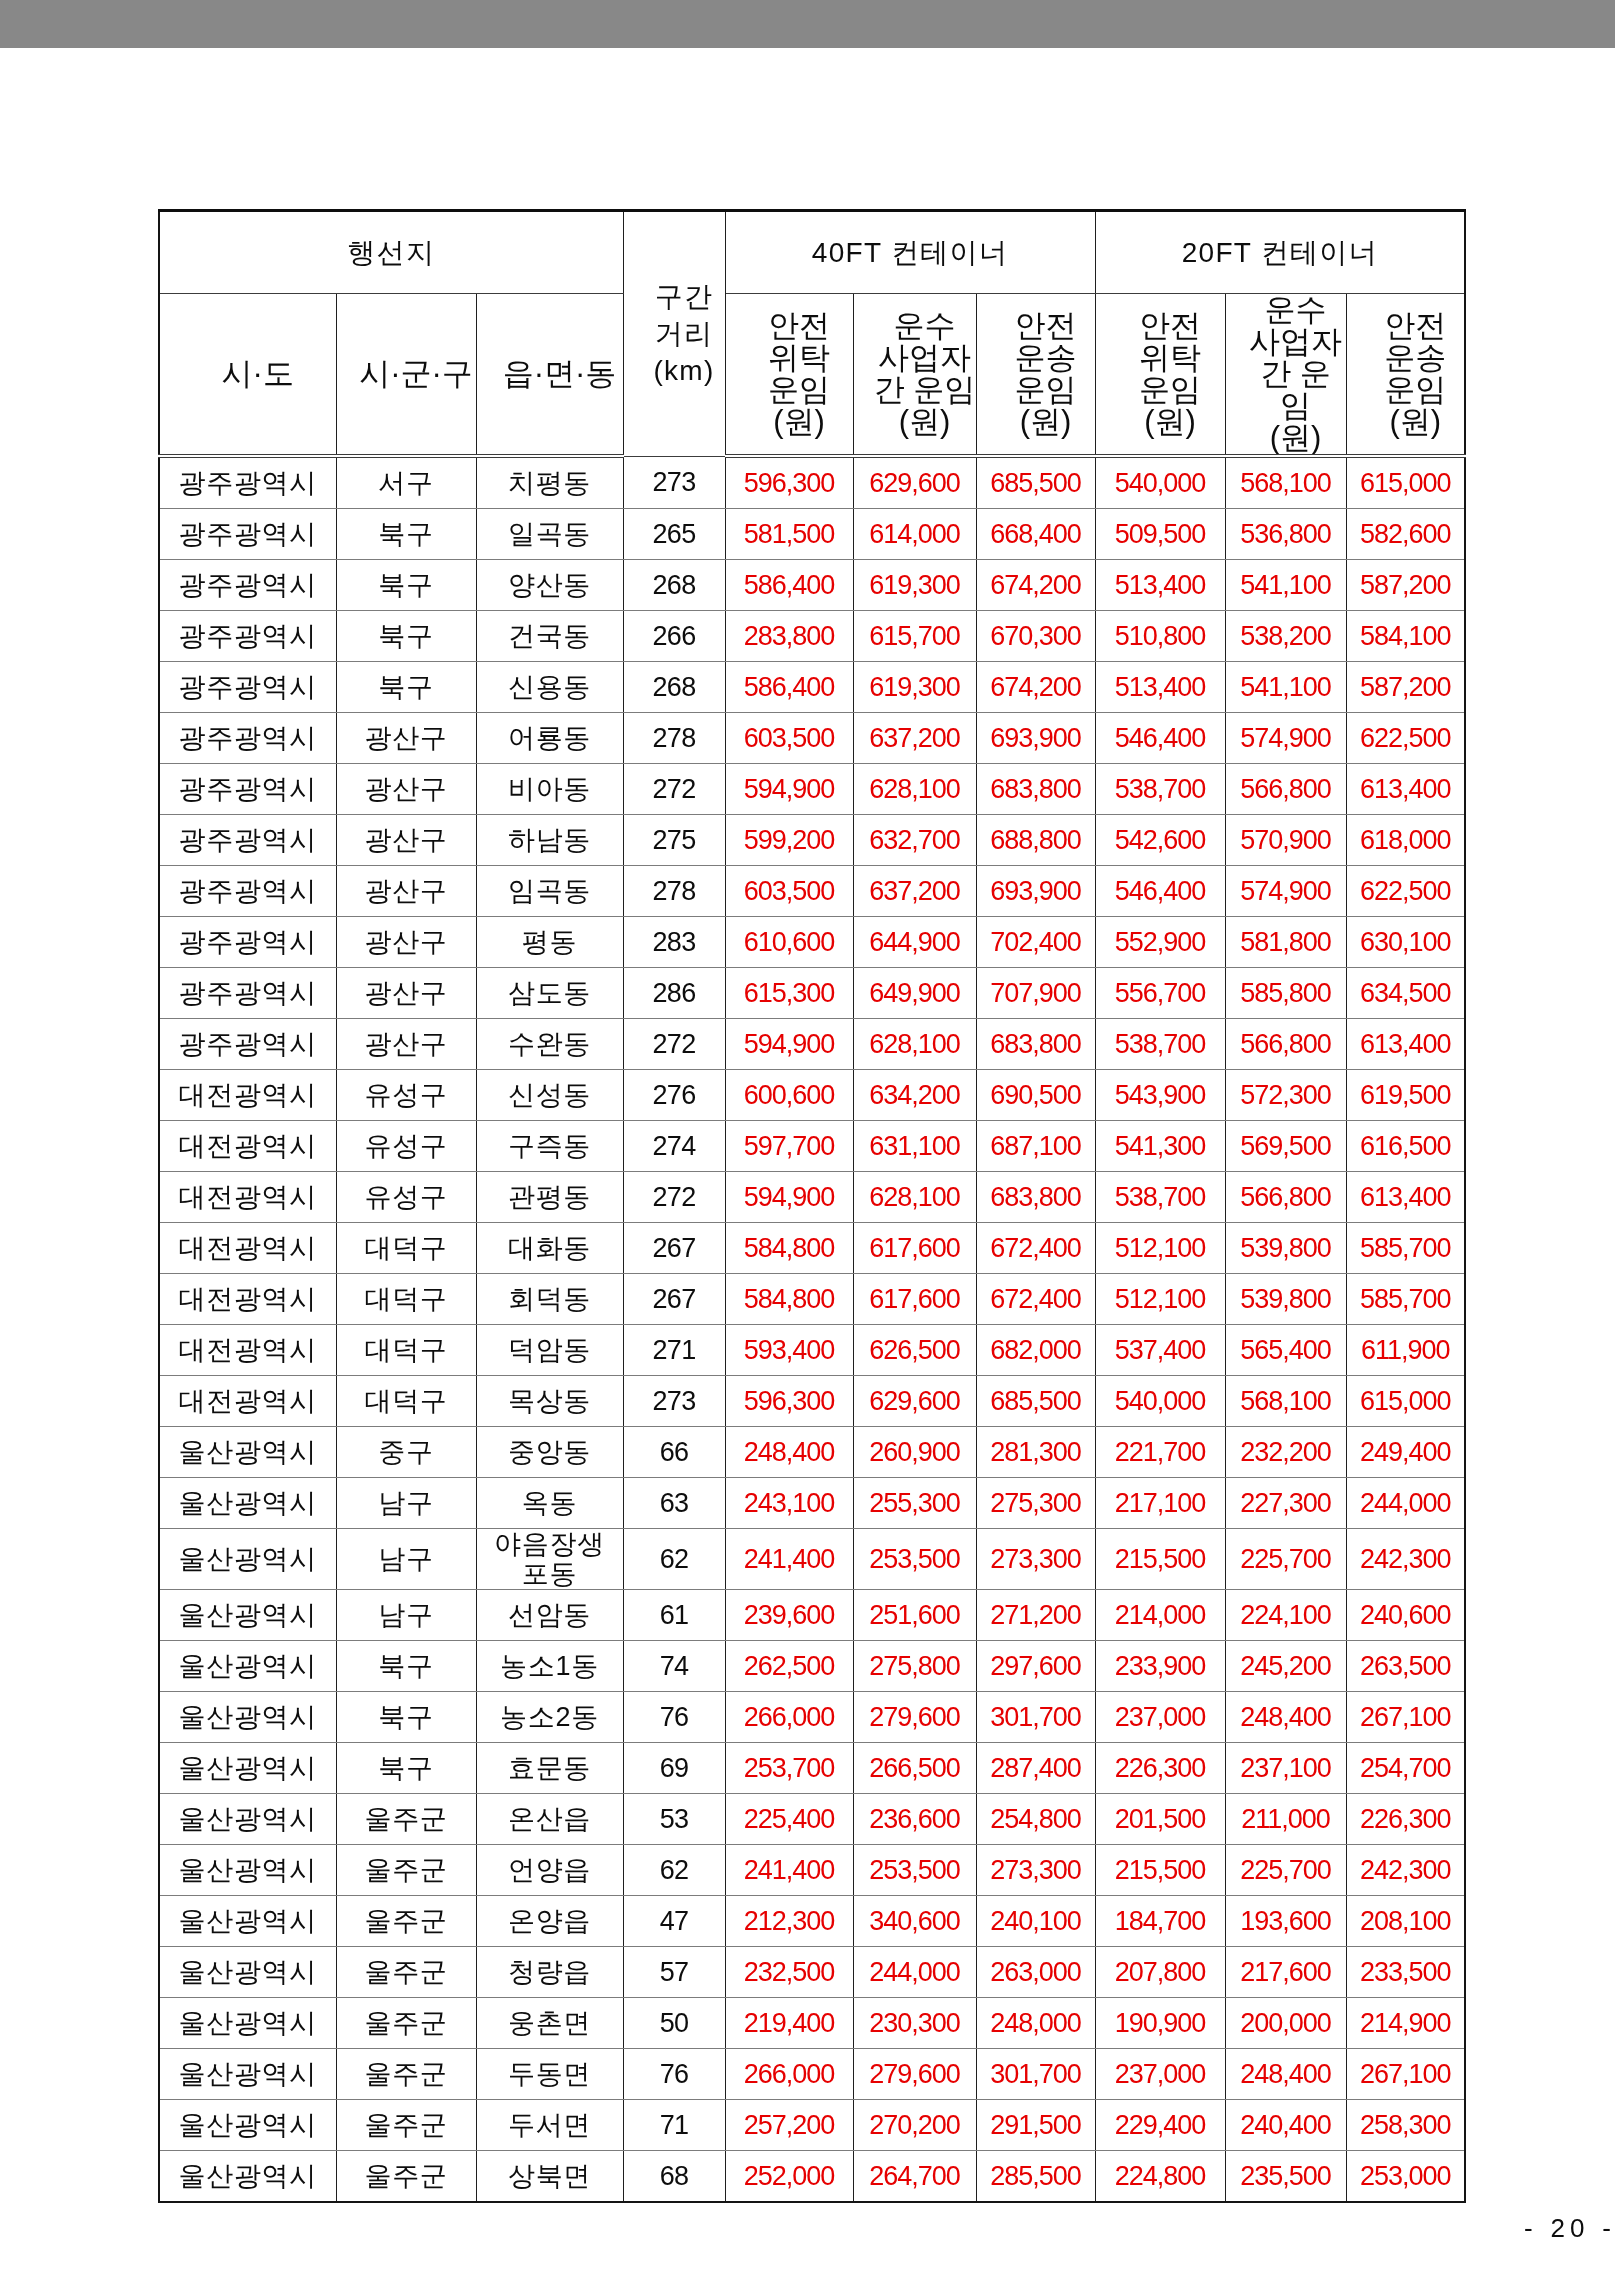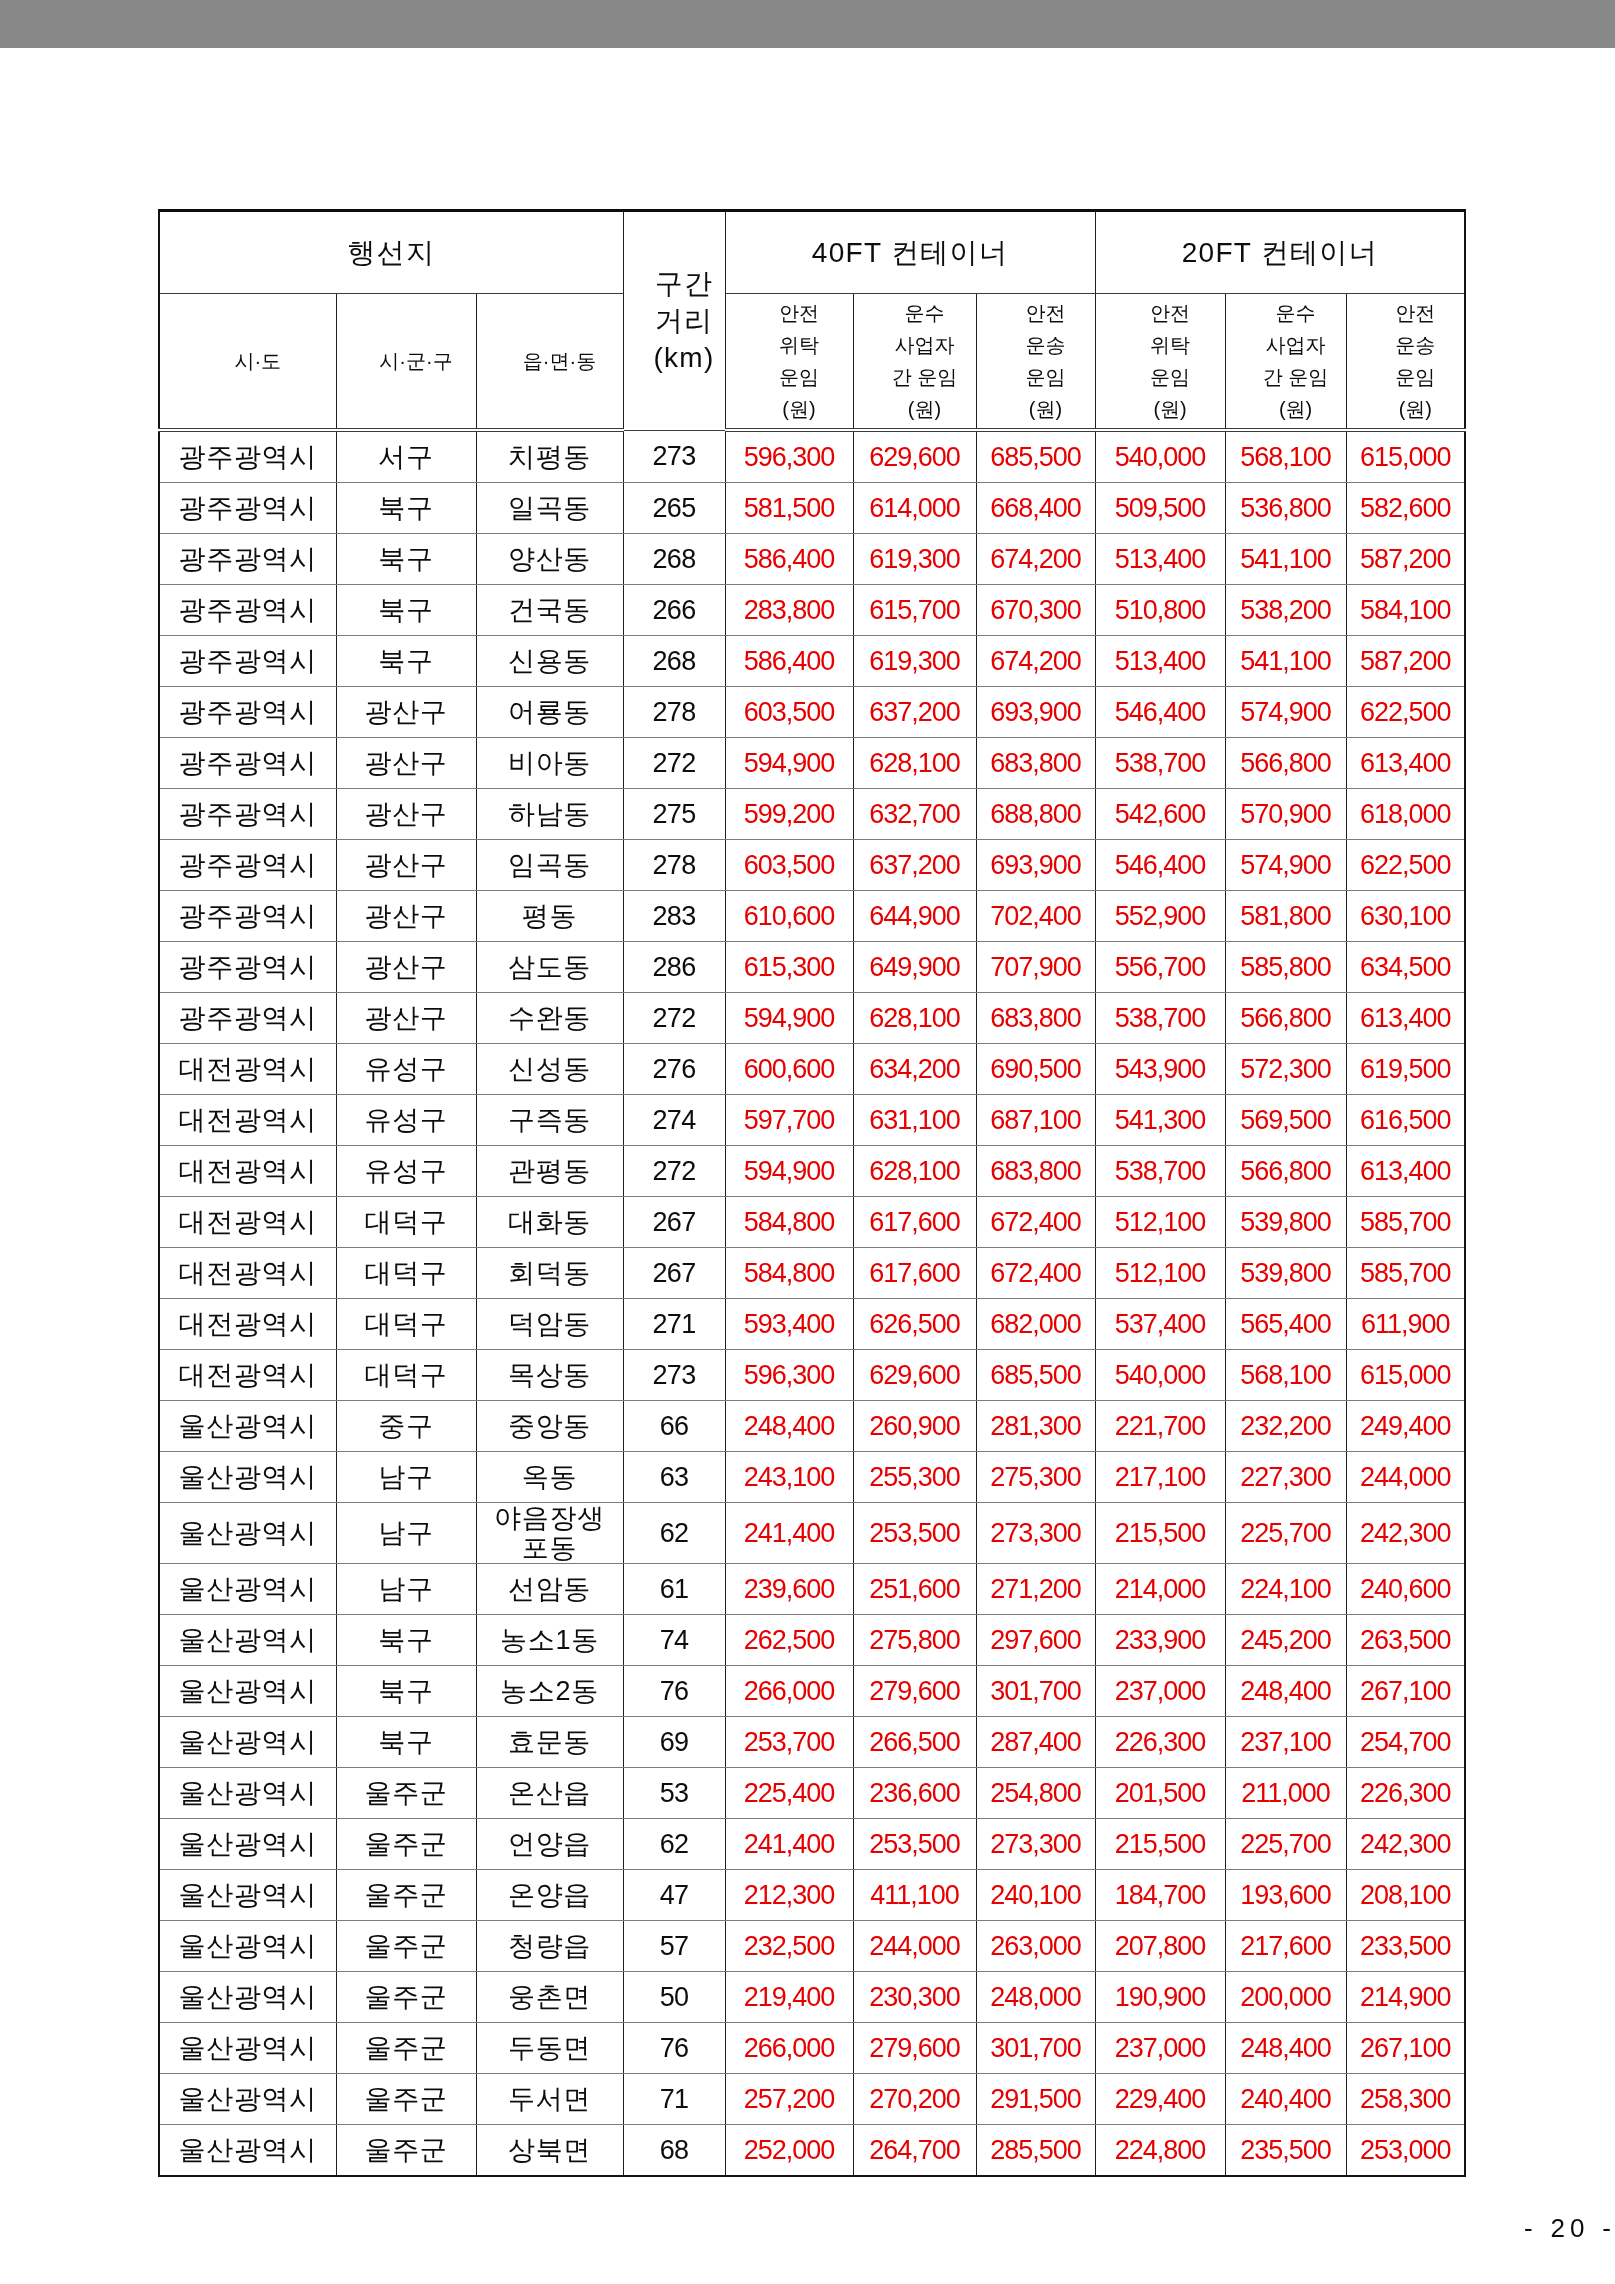--- a/index.html
+++ b/index.html
@@ -49,21 +49,21 @@
     color: #0d0d0d;
   }
   tr.h1 th {
     height: 81px;
     font-size: 28px;
     border-bottom: 1.3px solid #3c3c3c;
     letter-spacing: 1.3px;
   }
   tr.h2 th {
     height: 134px;
-    font-size: 20px;
+    font-size: 31px;
     line-height: 32px;
     text-align: center;
   }
   th.hdr-bottom, tr.h2 th {
     border-bottom: 4.6px double #3a3a3a;
     padding-left: 20px;
   }
   th.dist-h {
     font-size: 27px;
     line-height: 37px;
@@ -486,21 +486,21 @@
           <td class="fare">215,500</td>
           <td class="fare">225,700</td>
           <td class="fare">242,300</td>
         </tr>
         <tr>
           <td class="txt">울산광역시</td>
           <td class="txt">울주군</td>
           <td class="txt emd">온양읍</td>
           <td class="dist">47</td>
           <td class="fare">212,300</td>
-          <td class="fare">411,100</td>
+          <td class="fare">340,600</td>
           <td class="fare">240,100</td>
           <td class="fare">184,700</td>
           <td class="fare">193,600</td>
           <td class="fare">208,100</td>
         </tr>
         <tr>
           <td class="txt">울산광역시</td>
           <td class="txt">울주군</td>
           <td class="txt emd">청량읍</td>
           <td class="dist">57</td>

